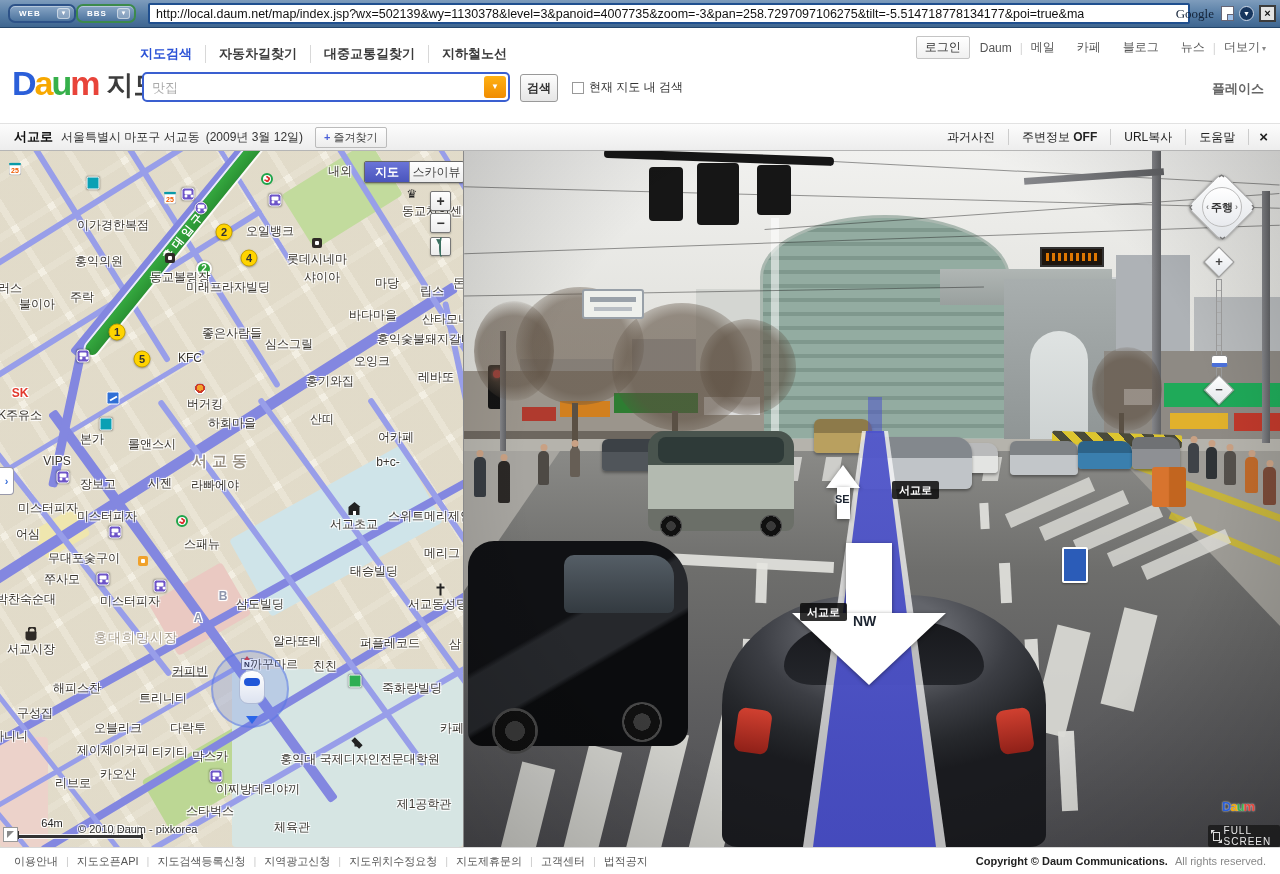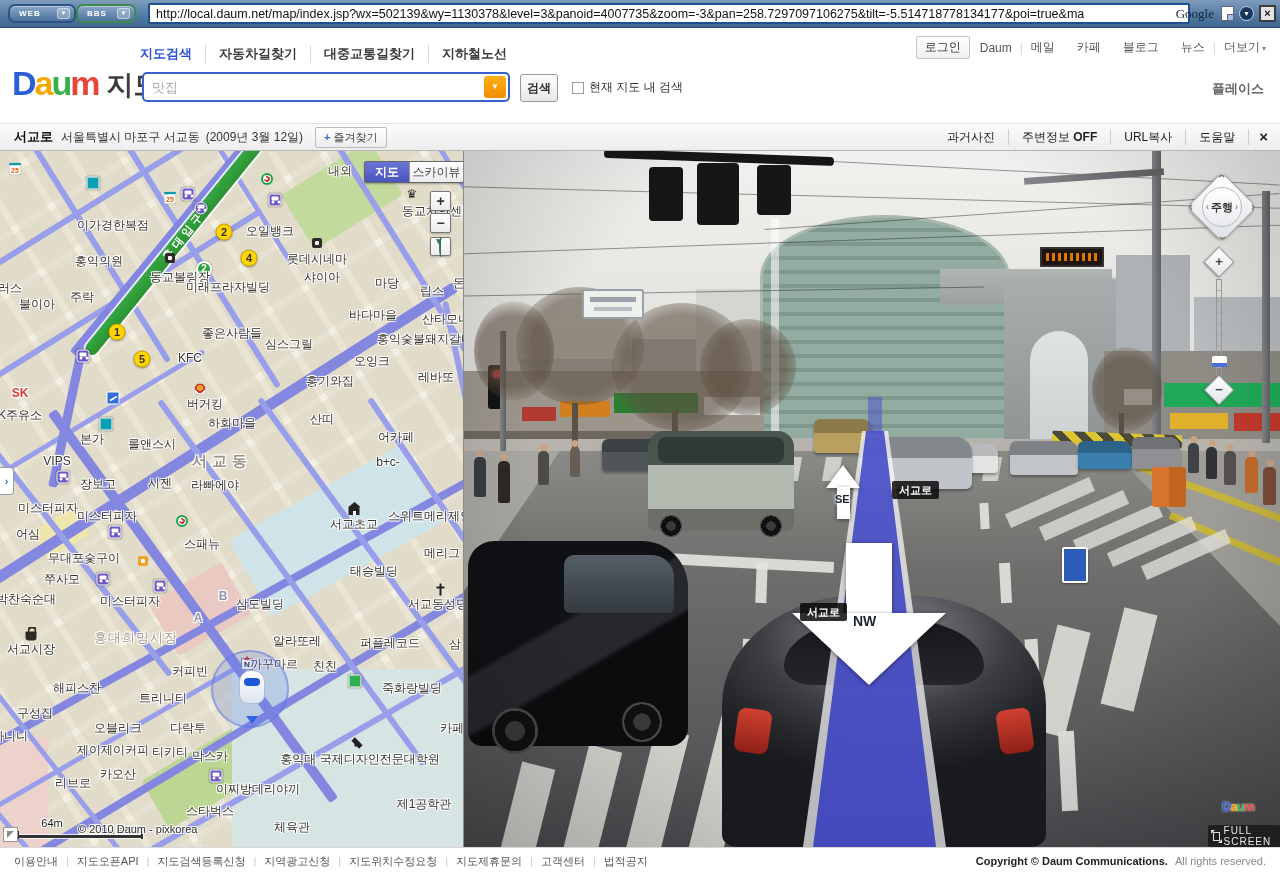--- a/index.html
+++ b/index.html
@@ -505,21 +505,21 @@
           <div class="mlabel" style="left: 48px; top: 357px;">미스터피자</div>
           <div class="mlabel" style="left: 107px; top: 365px;">미스터피자</div>
           <div class="mlabel" style="left: 28px; top: 383px;">어심</div>
           <div class="mlabel" style="left: 84px; top: 407px;">무대포숯구이</div>
           <div class="mlabel" style="left: 202px; top: 393px;">스패뉴</div>
           <div class="mlabel" style="left: 62px; top: 428px;">쭈사모</div>
           <div class="mlabel" style="left: 26px; top: 448px;">박찬숙순대</div>
           <div class="mlabel" style="left: 130px; top: 450px;">미스터피자</div>
           <div class="mlabel" style="left: 31px; top: 498px;">서교시장</div>
           <div class="mlabel gray" style="left: 136px; top: 487px;">홍대희망시장</div>
-          <div class="mlabel" style="left: 190px; top: 520px;">커피빈</div>
+          <div class="mlabel" style="left: 190px; top: 520px; text-decoration: underline;">커피빈</div>
           <div class="mlabel ab" style="left: 198px; top: 467px;">A</div>
           <div class="mlabel ab" style="left: 223px; top: 445px;">B</div>
           <div class="mlabel" style="left: 354px; top: 373px;">서교초교</div>
           <div class="mlabel" style="left: 430px; top: 365px;">스위트메리제인</div>
           <div class="mlabel" style="left: 442px; top: 402px;">메리그</div>
           <div class="mlabel" style="left: 374px; top: 420px;">태승빌딩</div>
           <div class="mlabel" style="left: 260px; top: 453px;">삼도빌딩</div>
           <div class="mlabel" style="left: 438px; top: 453px;">서교동성당</div>
           <div class="mlabel" style="left: 297px; top: 490px;">알라또레</div>
           <div class="mlabel" style="left: 390px; top: 492px;">퍼플레코드</div>

